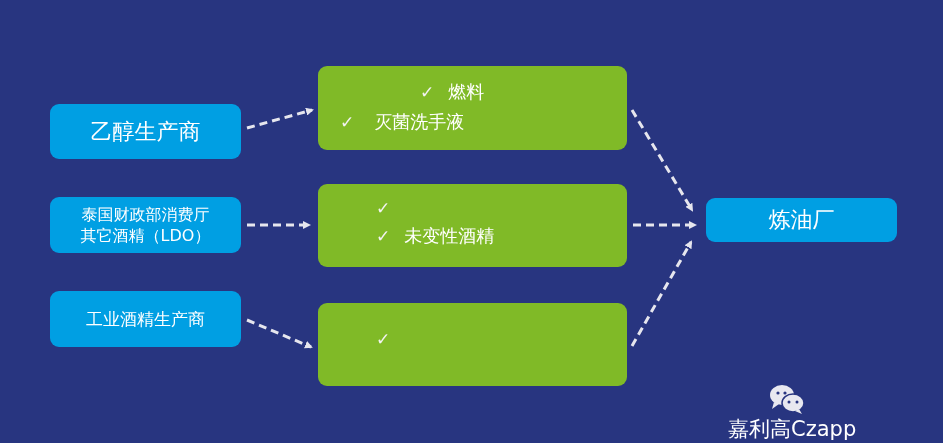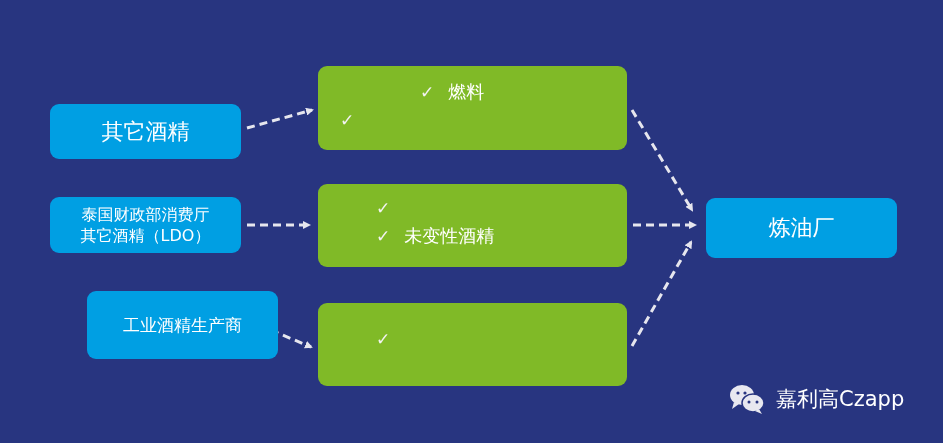--- a/index.html
+++ b/index.html
@@ -8,21 +8,21 @@
   .box { position:absolute; border-radius:9px; display:flex; flex-direction:column;
          justify-content:center; box-sizing:border-box; }
   .blue { background:#009fe3; align-items:center; text-align:center; }
   .green { background:#80ba27; }
   .b-lg { font-size:22px; }
   .b-md { font-size:17px; }
   .b-sm { font-size:16px; line-height:21px; }
   .item { position:absolute; font-size:18px; white-space:nowrap; display:flex; align-items:center; }
   .check { font-size:17px; color:#f2f2f2; margin-right:14px; }
   svg.arrows { position:absolute; left:0; top:0; }
-  .brand { position:absolute; left:728px; top:383px; display:flex; align-items:center; font-size:21px; }
+  .brand { position:absolute; left:728px; top:383px; display:flex; align-items:center; font-size:21px;flex-direction:column; }
   .brand svg { margin-right:8px; }
 </style>
 </head>
 <body>
 
 <svg class="arrows" width="943" height="443">
   <defs>
     <marker id="ah" markerWidth="8" markerHeight="8" refX="6" refY="4" orient="auto" markerUnits="userSpaceOnUse">
       <path d="M0,0 L8,4 L0,8 z" fill="#e6e6ee"></path>
     </marker>
@@ -31,57 +31,58 @@
     <line x1="247" y1="128" x2="312" y2="110"></line>
     <line x1="247" y1="225" x2="309" y2="225"></line>
     <line x1="247" y1="320" x2="311" y2="347"></line>
     <line x1="632" y1="110" x2="692" y2="210"></line>
     <line x1="633" y1="225" x2="695" y2="225"></line>
     <line x1="632" y1="346" x2="691" y2="242"></line>
   </g>
 </svg>
 
 <div class="box blue b-lg" style="left:50px;top:104px;width:191px;height:55px;">
-  <span>其它酒精</span>
+  <span>乙醇生产商</span>
 </div>
 <div class="box blue b-sm" style="left:50px;top:197px;width:191px;height:56px;text-align:right;">
   <span>泰国财政部消费厅</span>
   <span>其它酒精（LDO）</span>
 </div>
-<div class="box blue b-md" style="left:50px;top:291px;width:191px;height:68px;margin-left:37px;">
+<div class="box blue b-md" style="left:50px;top:291px;width:191px;height:56px;">
   <span>工业酒精生产商</span>
 </div>
 
 <div class="box green" style="left:318px;top:66px;width:309px;height:84px;">
   <div class="item" style="left:102px;top:14px;">
     <span class="check">✓</span>
     <span>燃料</span>
   </div>
   <div class="item" style="left:22px;top:44px;">
     <span class="check" style="margin-right:20px;">✓</span>
+    <span>灭菌洗手液</span>
   </div>
 </div>
 
 <div class="box green" style="left:318px;top:184px;width:309px;height:83px;">
   <div class="item" style="left:58px;top:14px;">
     <span class="check">✓</span>
   </div>
   <div class="item" style="left:58px;top:40px;">
     <span class="check">✓</span>
     <span>未变性酒精</span>
   </div>
 </div>
 
 <div class="box green" style="left:318px;top:303px;width:309px;height:83px;">
   <div class="item" style="left:58px;top:26px;">
     <span class="check">✓</span>
   </div>
 </div>
 
-<div class="box blue b-lg" style="left:706px;top:198px;width:191px;height:60px;">
+<div class="box blue b-lg" style="left:706px;top:198px;width:191px;height:44px;">
   <span>炼油厂</span>
 </div>
 
 <div class="brand">
   <svg width="40" height="32" viewBox="0 0 40 32">
     <ellipse cx="14" cy="12" rx="12" ry="10" fill="#e8e8f0"></ellipse>
     <path d="M6 19 L4 26 L11 21 z" fill="#e8e8f0"></path>
     <ellipse cx="25" cy="20" rx="11" ry="9" fill="#e8e8f0" stroke="#283580" stroke-width="1.5"></ellipse>
     <path d="M31 26 L34 31 L27 28 z" fill="#e8e8f0"></path>
     <circle cx="10" cy="10" r="1.6" fill="#283580"></circle>

